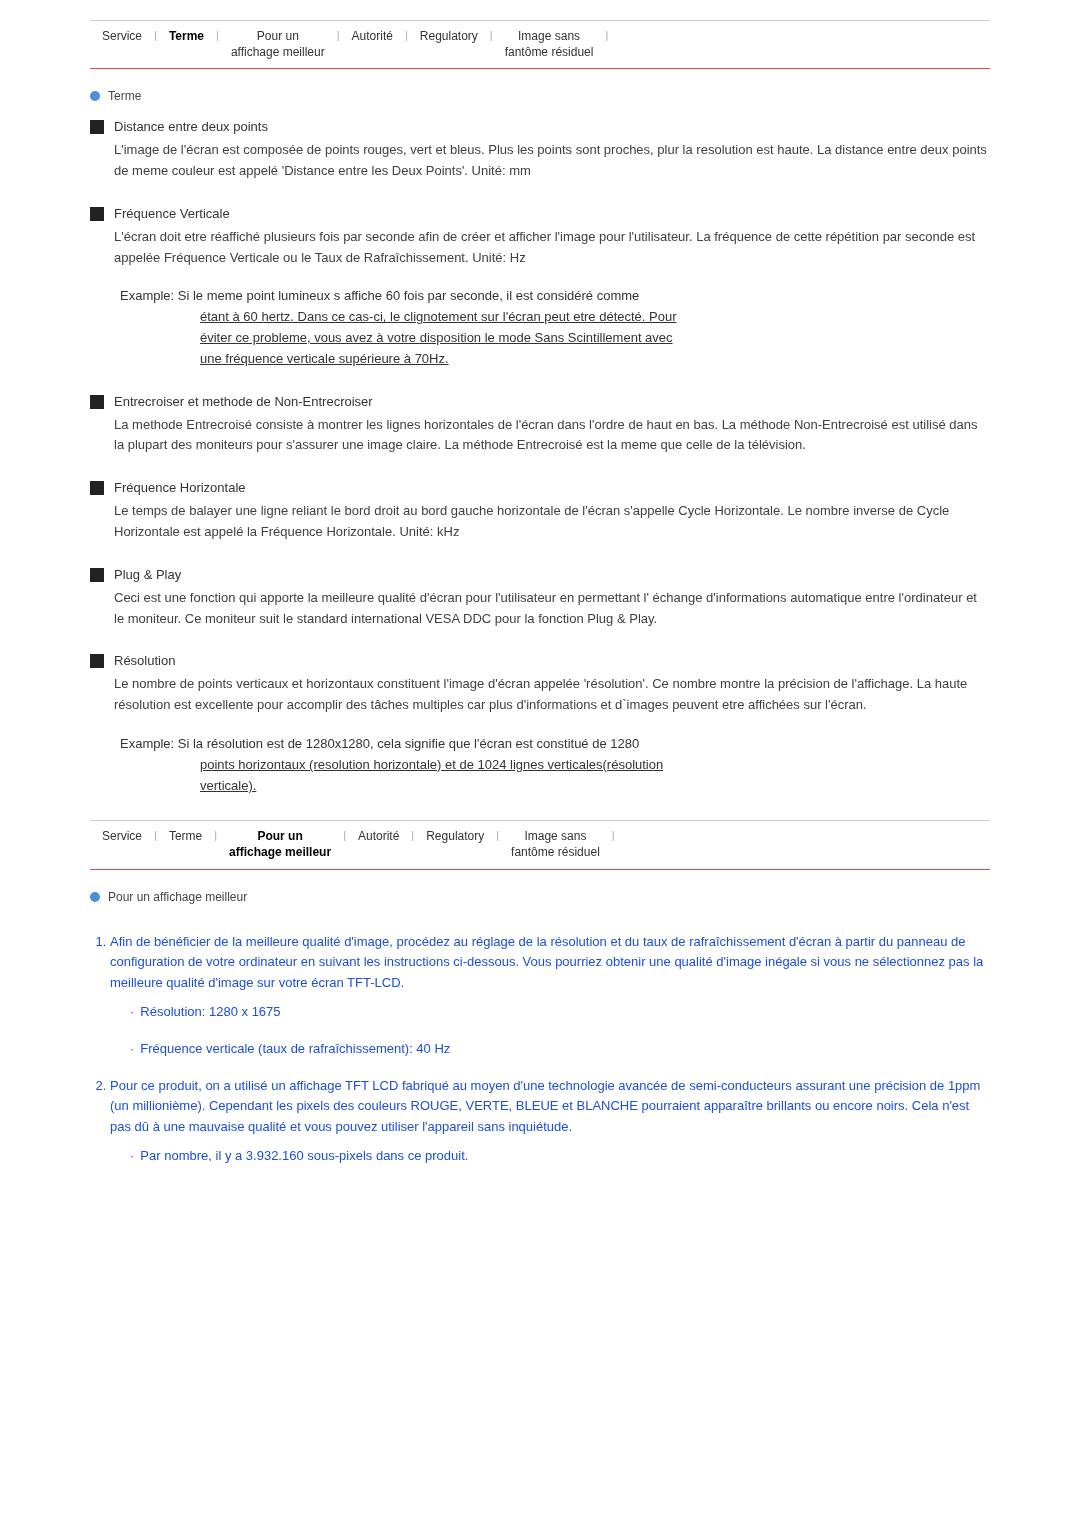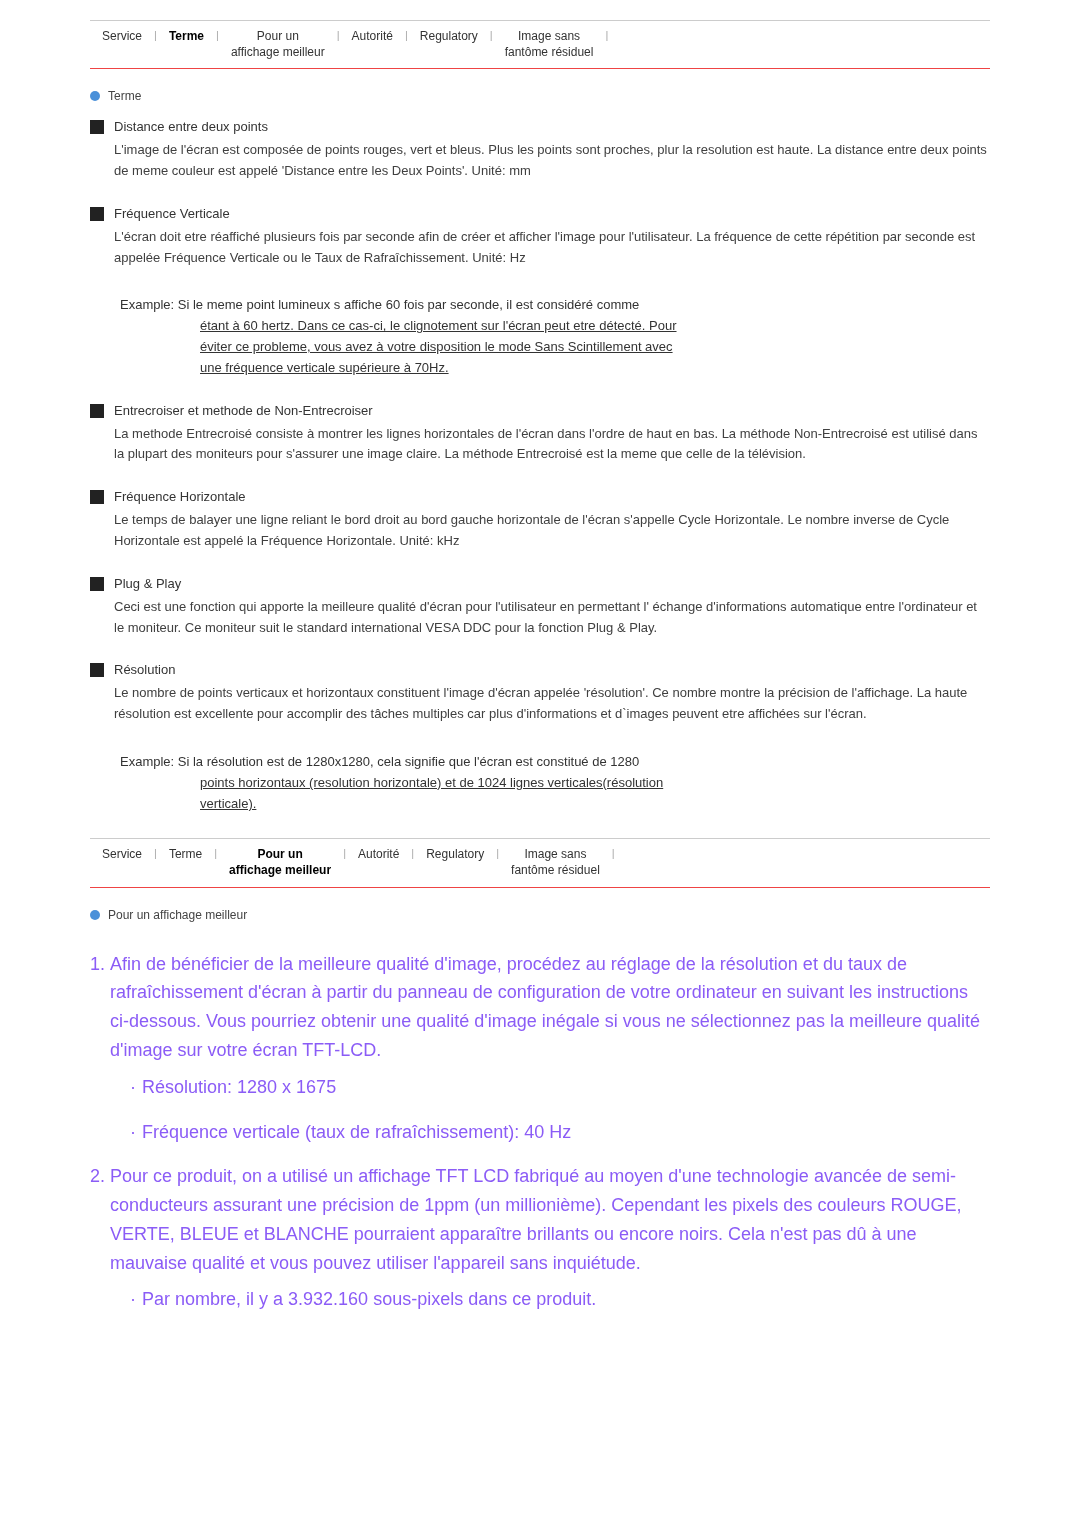--- a/index.html
+++ b/index.html
@@ -80,40 +80,40 @@
     .topic-body {
       font-size: 13px;
       line-height: 1.6;
       color: #404040;
     }
     .topic-content {
       flex: 1;
     }
     .example-block {
       margin-left: 30px;
-      margin-top: 27px;
+      margin-top: 18px;
       margin-bottom: 16px;
       font-size: 13px;
       line-height: 1.6;
       color: #333;
     }
     .example-block .example-indent {
       margin-left: 80px;
       text-decoration: underline;
     }
     .section-intro {
       display: flex;
       align-items: center;
       margin-bottom: 16px;
     }
     .numbered-list {
       margin-left: 20px;
-      font-size: 18px;
+      font-size: 13px;
       line-height: 1.6;
-      color: #8b5cf6;
+      color: #1d4ed8;
       margin-top: 28px;
     }
     .numbered-list li {
       margin-bottom: 16px;
     }
     .sub-list {
       list-style: none;
       margin-left: 20px;
       margin-top: 8px;
     }

